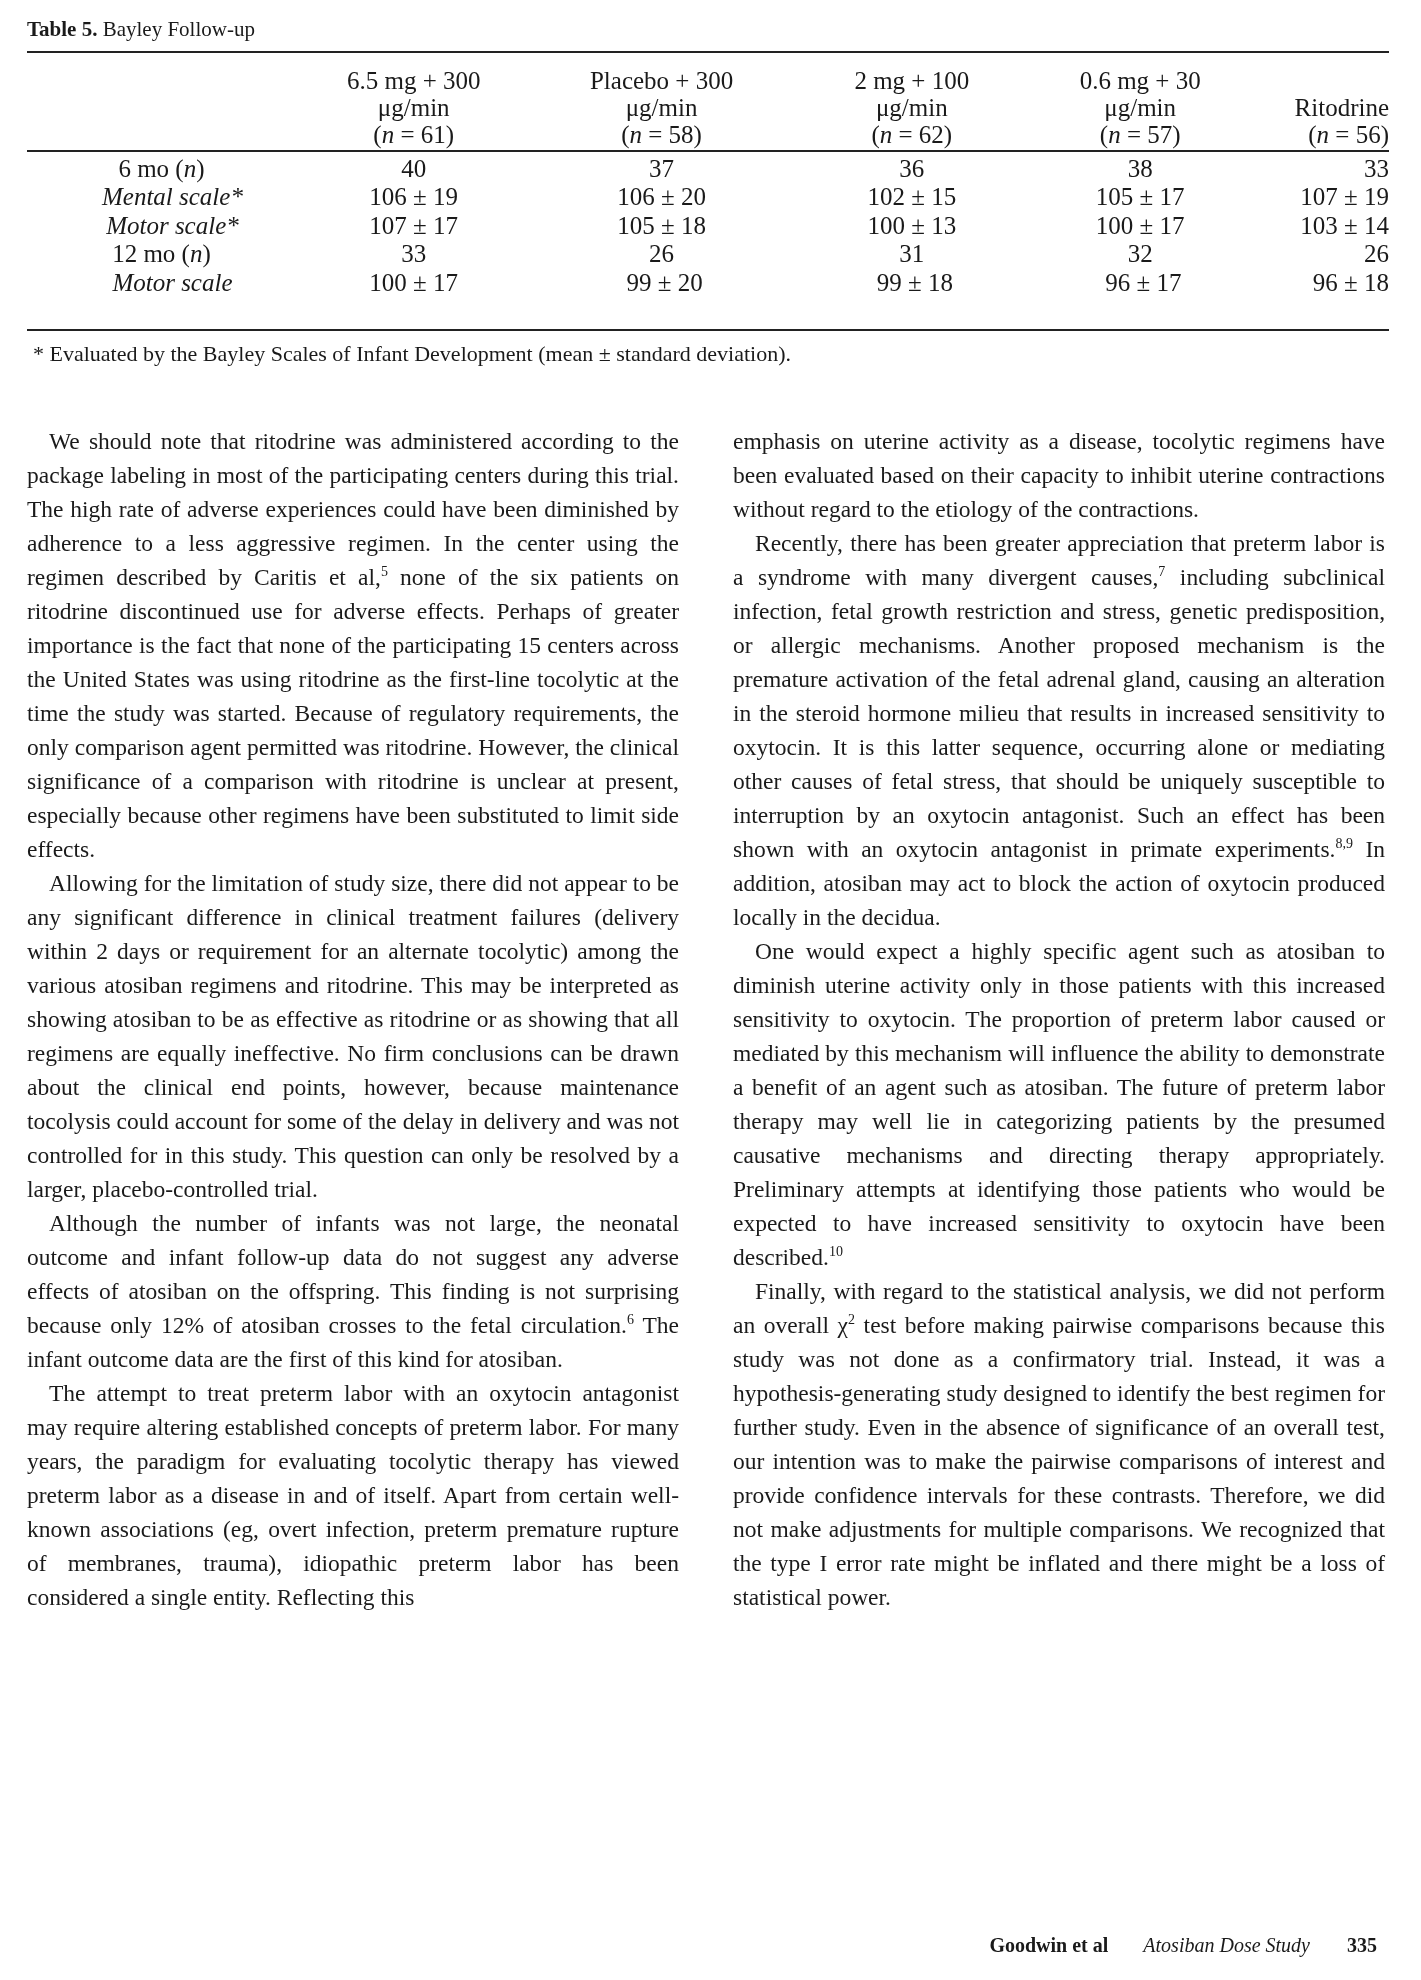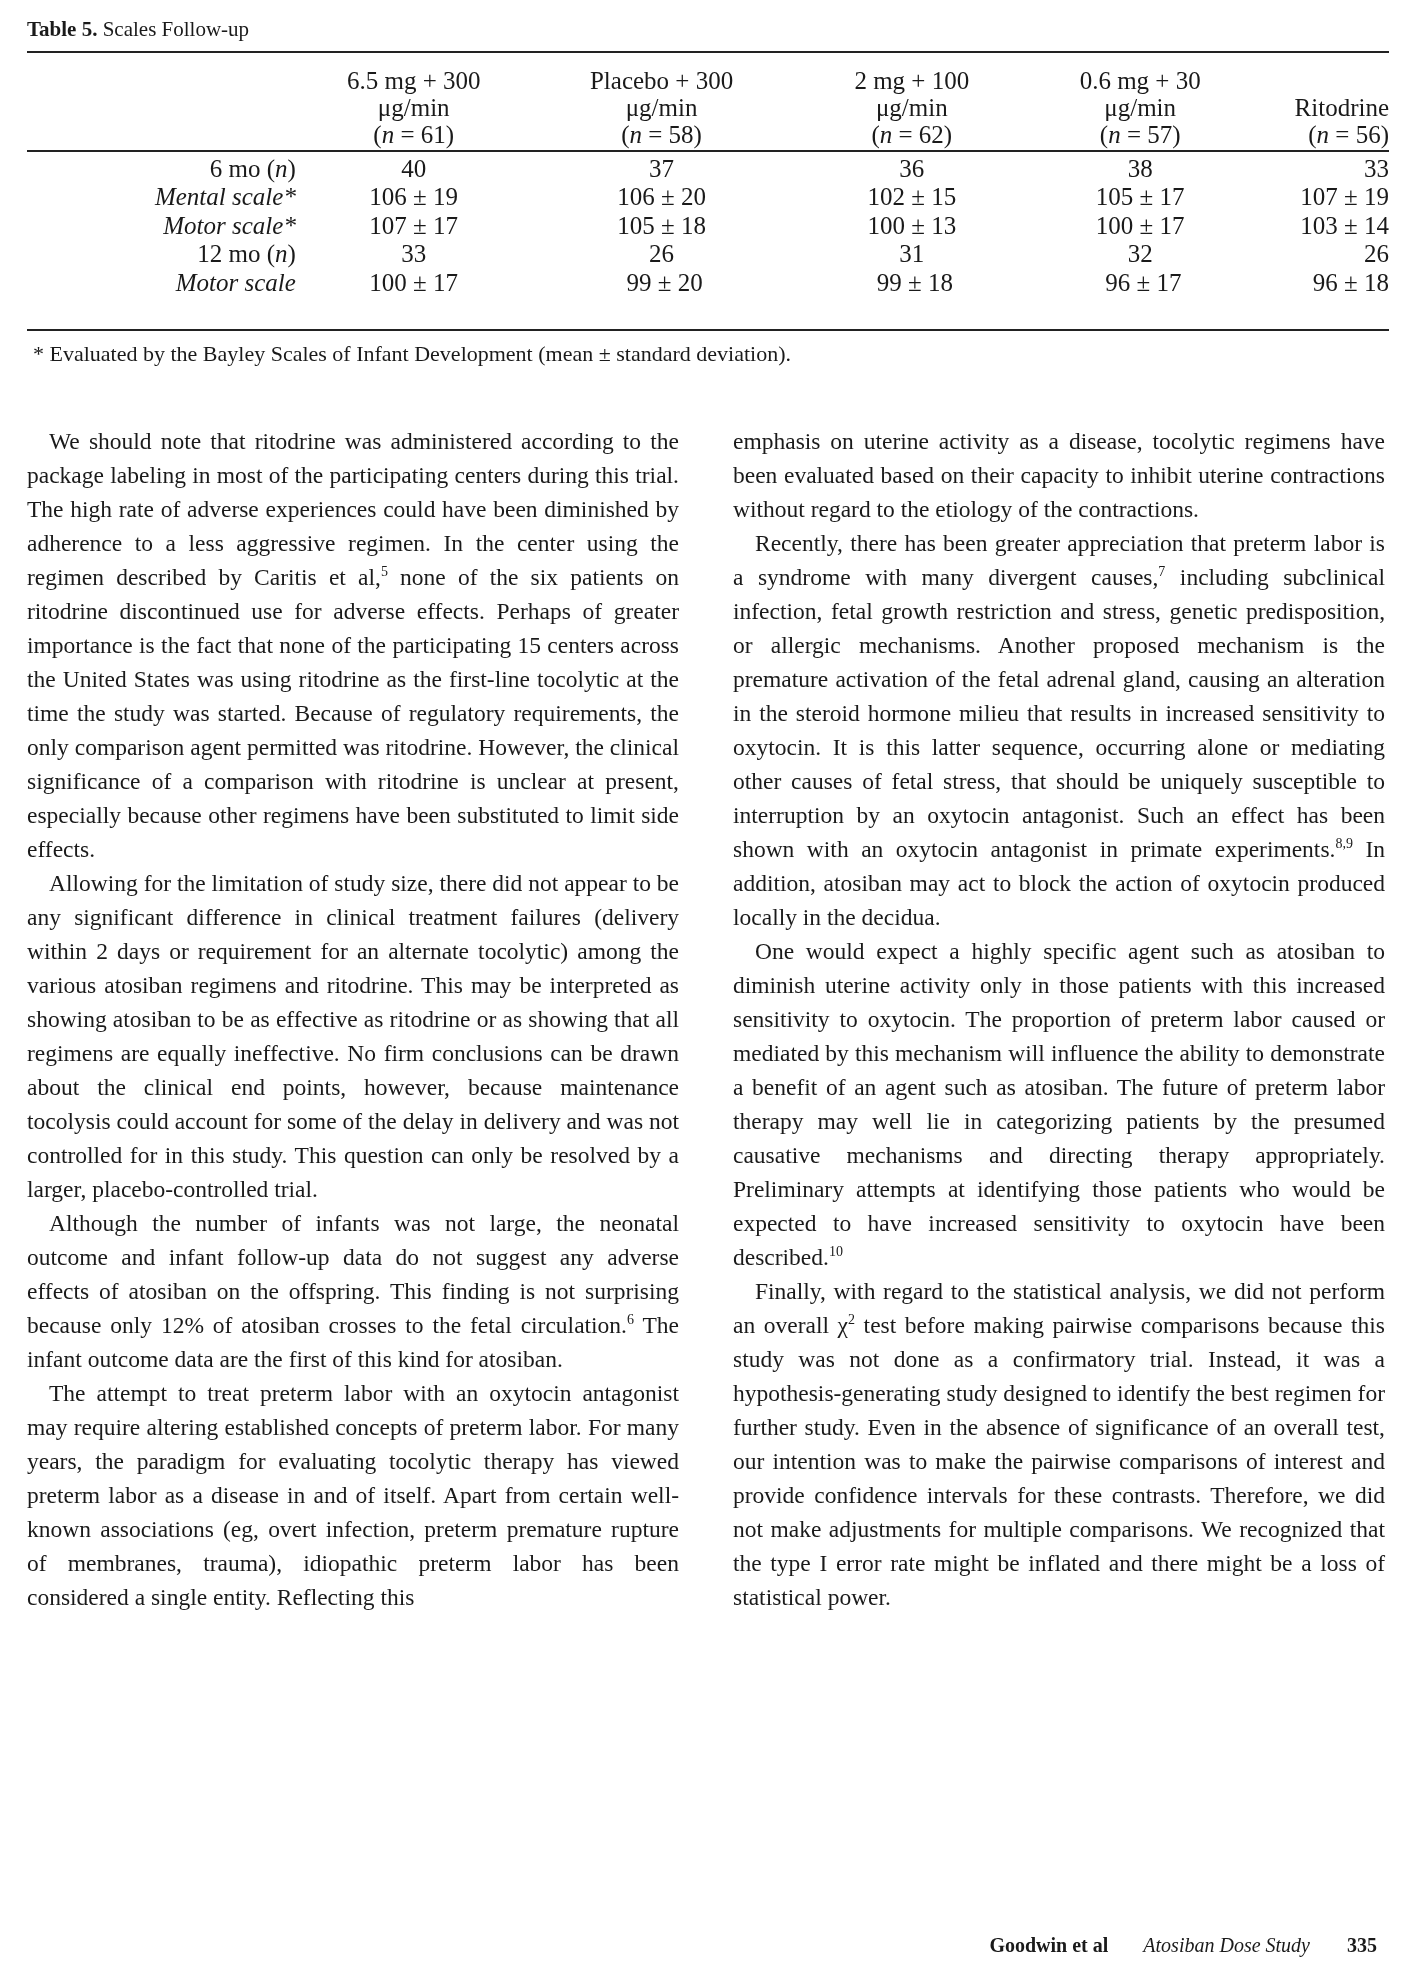--- a/index.html
+++ b/index.html
@@ -17,21 +17,21 @@
     .rule.top { top: 51px; }
     .rule.mid { top: 150px; }
     .rule.bot { top: 329px; }
     table.t5 {
       position: absolute; left: 27px; top: 58px; width: 1362px;
       border-collapse: collapse; font-size: 25px; line-height: 27px;
     }
     table.t5 th { font-weight: normal; vertical-align: bottom; text-align: center; padding: 0; height: 90px; }
     table.t5 th .hl { display: block; }
     table.t5 td { padding: 0; height: 28.5px; text-align: center; white-space: pre; }
-    table.t5 td.lbl { text-align: right; width: 250px; }
+    table.t5 td.lbl { text-align: center; width: 250px; }
     table.t5 td.lbl.sub { padding-left: 22px; font-style: italic; }
     table.t5 td.rt, table.t5 th.rt { text-align: right; }
     table.t5 tbody tr:first-child td { padding-top: 6px; }
     .c1 { width: 240px; } .c2 { width: 265px; } .c3 { width: 245px; } .c4 { width: 220px; } .c5 { width: 142px; }
     .footnote {
       position: absolute; left: 33px; top: 343px;
       font-size: 22px; line-height: 22px;
     }
     .col {
       position: absolute; top: 424px; width: 652px;
@@ -54,21 +54,21 @@
     .footer-right .auth { font-weight: bold; margin-right: 30px; }
     .footer-right .short { font-style: italic; margin-right: 32px; }
     .footer-right .pg { font-weight: bold; }
     i.n { font-style: italic; }
   </style>
 </head>
 <body>
 
 <div class="table-title">
   <b>Table 5.</b>
-  <span>Scales Follow-up</span>
+  <span>Bayley Follow-up</span>
 </div>
 <div class="rule top"></div>
 <div class="rule mid"></div>
 <div class="rule bot"></div>
 
 <table class="t5">
   <thead>
     <tr>
       <th class="lbl"></th>
       <th class="c1">

